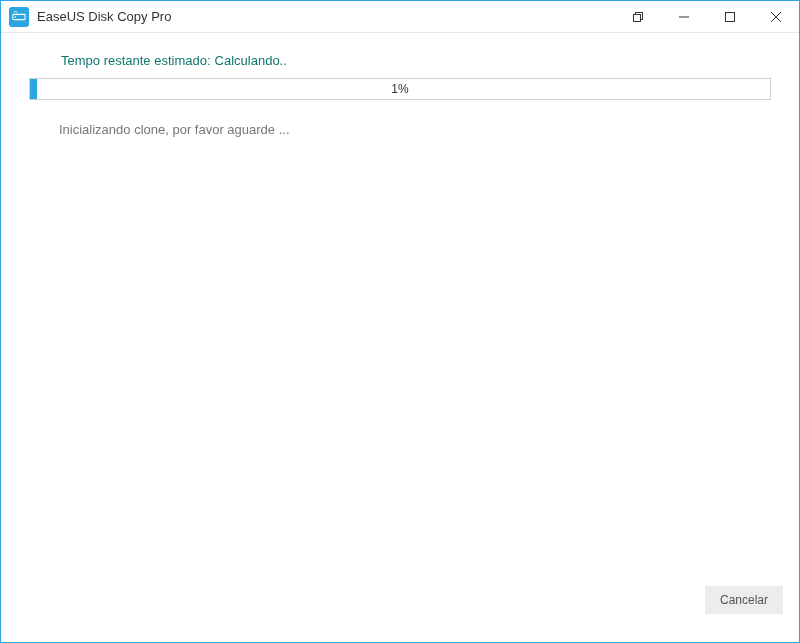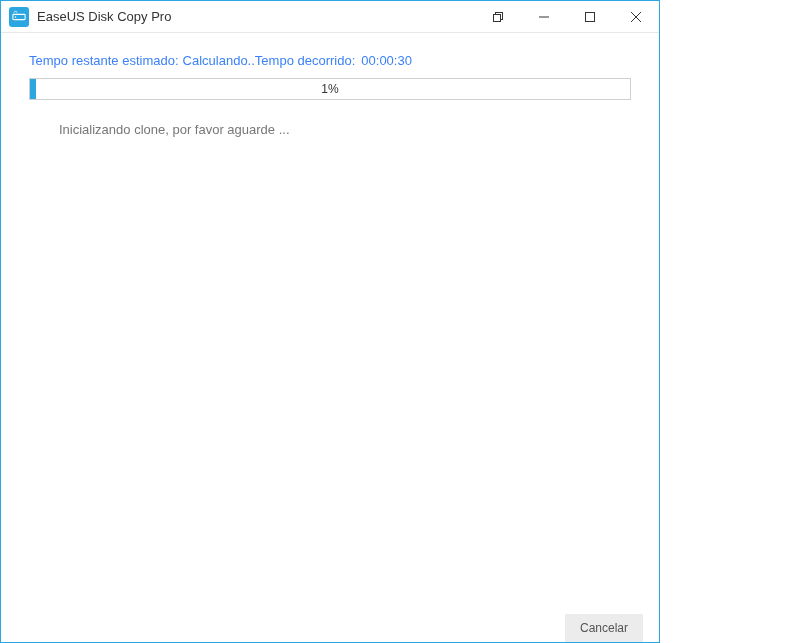--- a/index.html
+++ b/index.html
@@ -8,21 +8,21 @@
       box-sizing: border-box;
     }
     body {
       font-family: "Segoe UI", Tahoma, sans-serif;
       background: #fff;
       width: 800px;
       height: 643px;
       overflow: hidden;
     }
     .window {
-      width: 660px;
+      width: 800px;
       height: 643px;
       border: 1px solid #2ca6e0;
       background: #fff;
       display: flex;
       flex-direction: column;
     }
     .titlebar {
       height: 32px;
       display: flex;
       align-items: center;
@@ -66,24 +66,25 @@
       height: 10px;
     }
     .content {
       flex: 1;
       padding: 20px 28px;
       display: flex;
       flex-direction: column;
     }
     .info-row {
       display: flex;
-      justify-content: flex-start;
+      justify-content: space-between;
       font-size: 13px;
-      color: #3b82f6;
+      color: #0f766e;
       margin-bottom: 10px;
+      margin-left: 32px;
     }
     .info-left {
       display: flex;
       gap: 4px;
     }
     .info-right {
       display: flex;
       gap: 6px;
     }
     .progress-container {
@@ -112,21 +113,21 @@
     }
     .status-text {
       font-size: 13px;
       color: #777;
       margin-left: 30px;
     }
     .footer {
       height: 56px;
       display: flex;
       justify-content: flex-end;
-      align-items: flex-end;
+      align-items: flex-start;
       padding-right: 16px;
       gap: 12px;
     }
     .btn {
       min-width: 78px;
       height: 28px;
       background: #ececec;
       color: #555;
       font-size: 12px;
       border: none;
@@ -174,24 +175,20 @@
       </div>
     </div>
   </div>
 
   <div class="content">
     <div class="info-row">
       <div class="info-left">
         <span>Tempo restante estimado:</span>
         <span>Calculando..</span>
       </div>
-      <div class="info-right">
-        <span>Tempo decorrido:</span>
-        <span>00:00:30</span>
-      </div>
     </div>
 
     <div class="progress-container">
       <div class="progress-fill" id="progress-fill" style="width: 1%;"></div>
       <div class="progress-label">1%</div>
     </div>
 
     <div class="status-text">Inicializando clone, por favor aguarde ...</div>
   </div>
 

